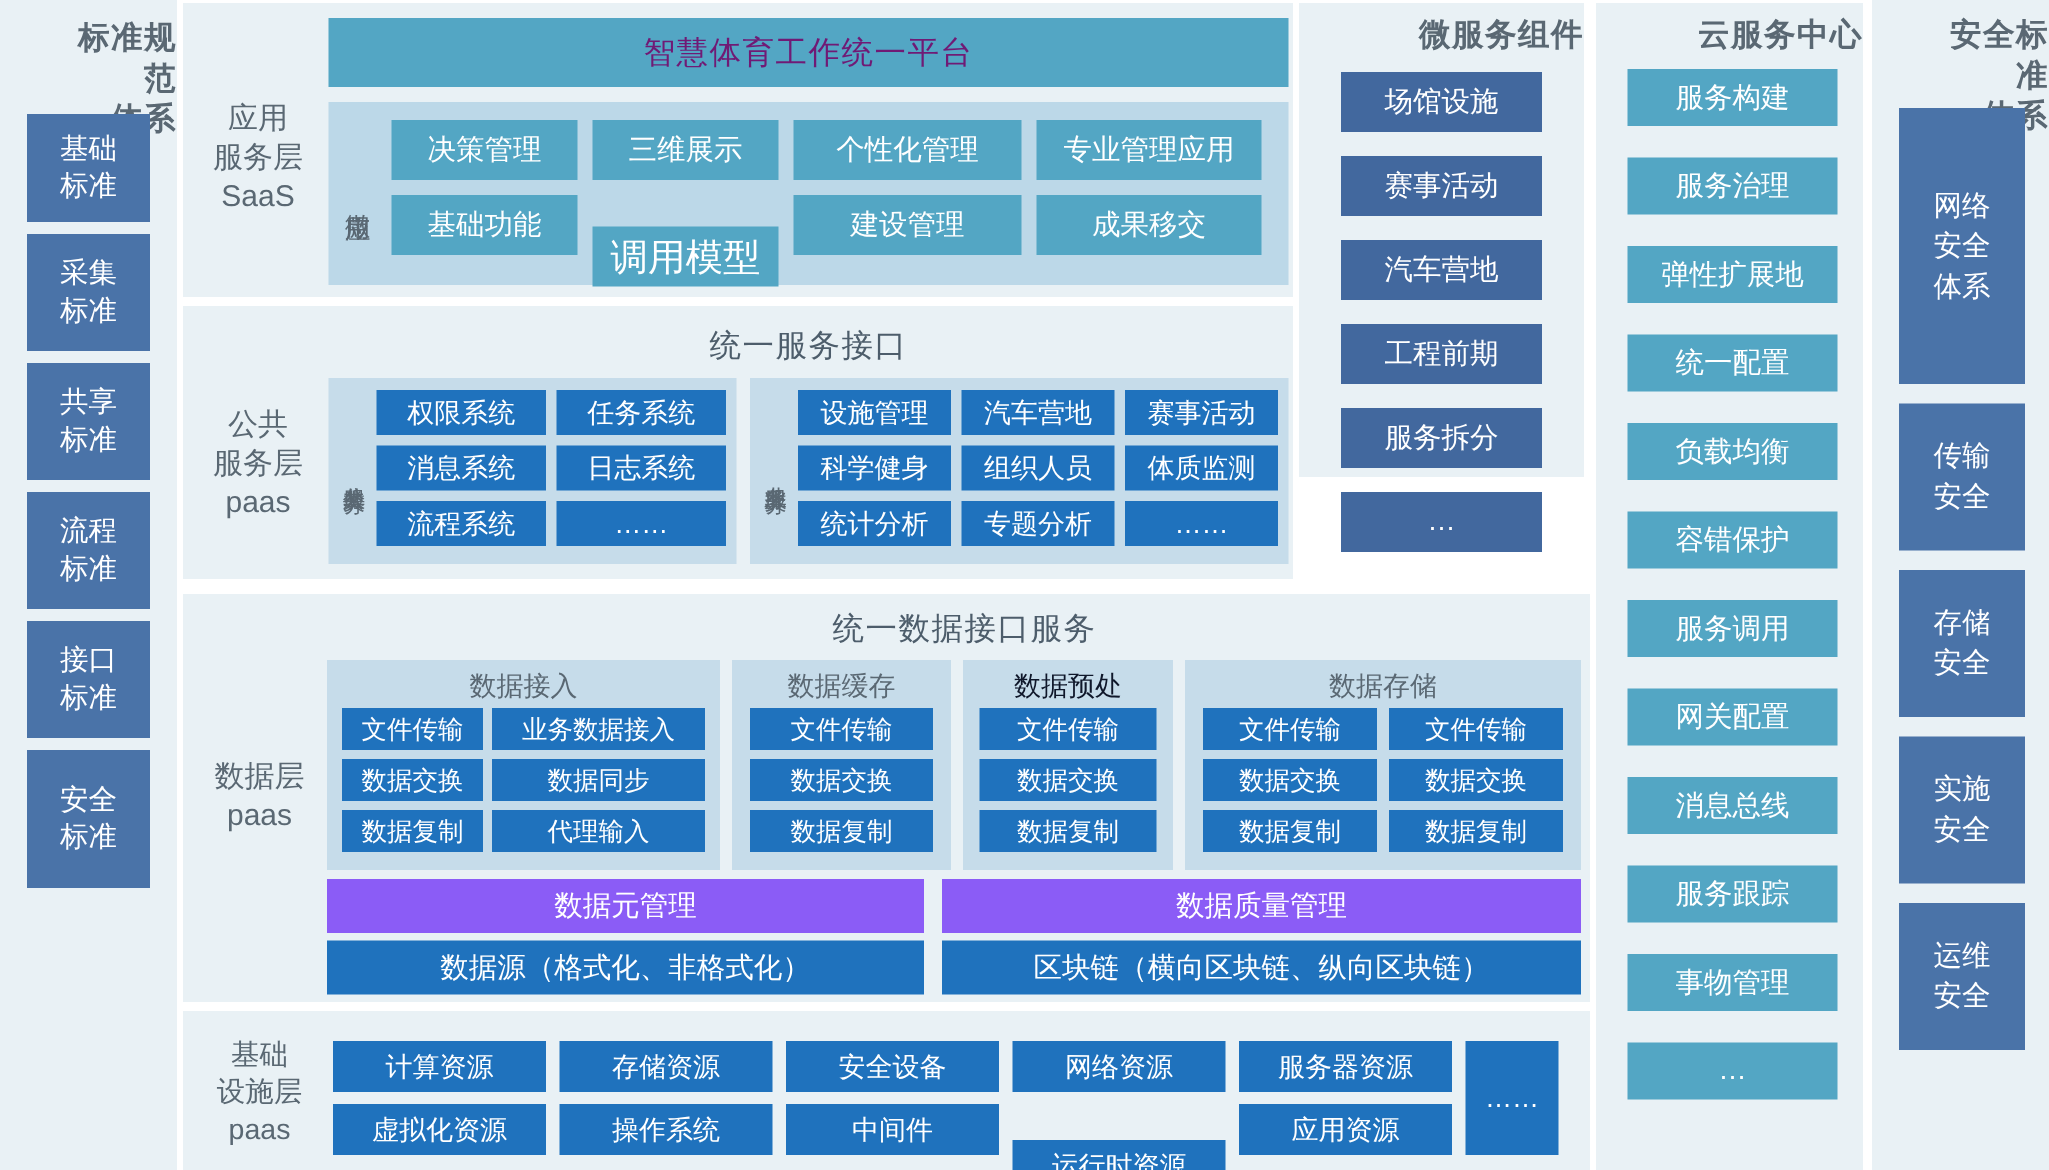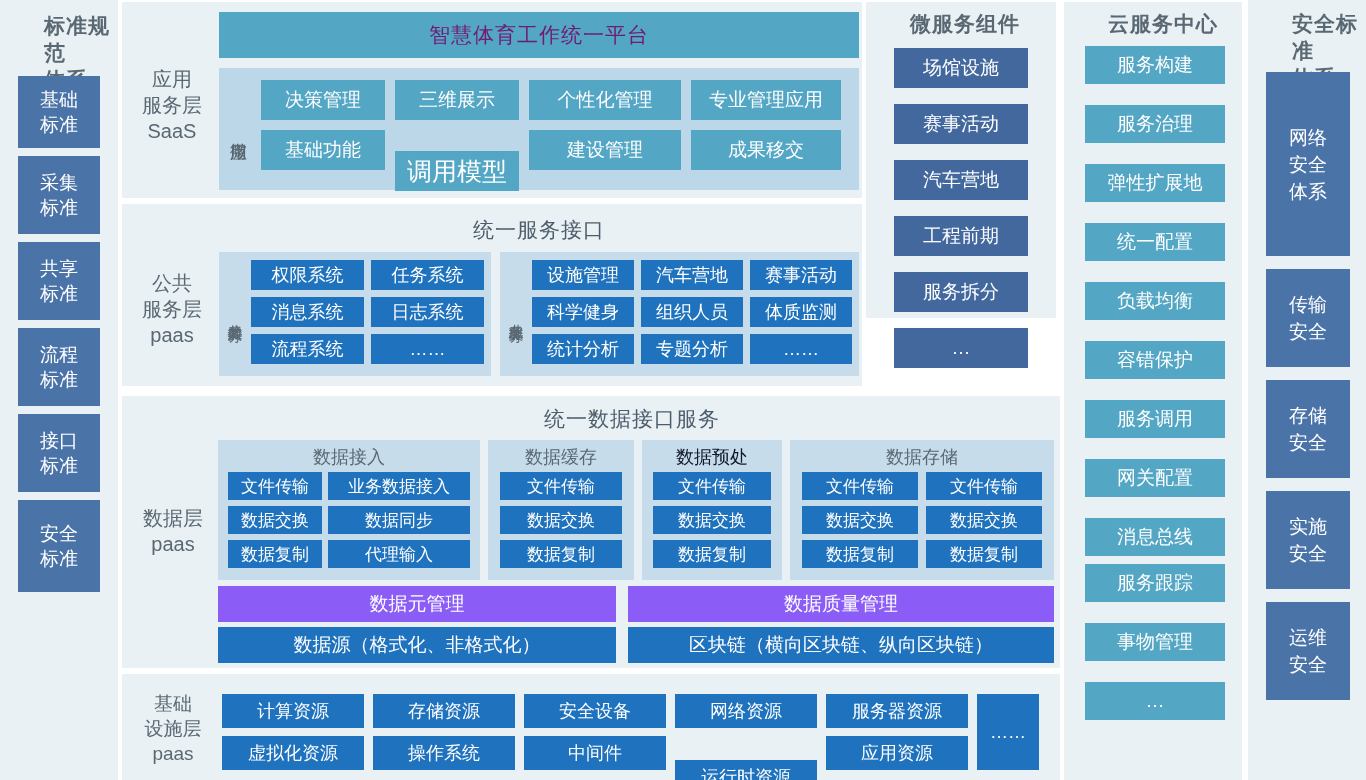--- a/index.html
+++ b/index.html
@@ -6,21 +6,21 @@
   body{
     width:1366px;height:780px;background:#ffffff;
     font-family:"Liberation Sans","DejaVu Sans",sans-serif;
     overflow:hidden;
   }
   .stage{position:relative;width:1366px;height:780px;}
 
   
   .panel{position:absolute;background:#e9f1f5;}
   .colhead{
-    text-align:left;color:#5a6873;font-size:21px;line-height:27px;
+    text-align:right;color:#5a6873;font-size:21px;line-height:27px;
     font-weight:bold;letter-spacing:1px;padding-left:44px;
   }
 
   
   .bx{display:flex;align-items:center;justify-content:center;text-align:center;color:#fff;}
   .b-slate{background:#4a73a8;}
   .b-slate2{background:#42689e;}
   .b-teal{background:#53a6c4;}
   .b-blue{background:#1f72bd;}
   .b-navy{background:#8b5cf6;}
@@ -153,21 +153,21 @@
         </div>
       </div>
     </div>
   </div>
 
   <div class="panel" style="left:122px;top:396px;width:938px;height:272px;">
     <div class="rowlbl" style="position:absolute;left:6px;top:100px;width:90px;height:70px;">
       <span>数据层</span>
       <span>paas</span>
     </div>
-    <div class="banner banner-dark" style="position:absolute;left:92px;top:6px;width:836px;height:34px;">统一数据接口服务</div>
+    <div class="banner banner-dark" style="position:absolute;left:103px;top:6px;width:836px;height:34px;">统一数据接口服务</div>
 
     <div class="sub" style="position:absolute;left:96px;top:44px;width:262px;height:140px;">
       <div style="text-align:center;color:#5a6873;font-size:18px;padding-top:5px;">数据接入</div>
       <div style="position:absolute;left:10px;top:32px;">
         <div style="display:flex;gap:6px;margin-bottom:6px;">
           <div class="bx b-blue" style="width:94px;height:28px;font-size:17px;">文件传输</div>
           <div class="bx b-blue" style="width:142px;height:28px;font-size:17px;">业务数据接入</div>
         </div>
         <div style="display:flex;gap:6px;margin-bottom:6px;">
           <div class="bx b-blue" style="width:94px;height:28px;font-size:17px;">数据交换</div>
@@ -266,21 +266,21 @@
     <div class="colhead" style="padding-top:8px;">云服务中心</div>
     <div style="position:absolute;left:21px;top:44px;width:140px;">
       <div class="bx b-teal" style="height:38px;margin-bottom:21px;font-size:19px;">服务构建</div>
       <div class="bx b-teal" style="height:38px;margin-bottom:21px;font-size:19px;">服务治理</div>
       <div class="bx b-teal" style="height:38px;margin-bottom:21px;font-size:19px;">弹性扩展地</div>
       <div class="bx b-teal" style="height:38px;margin-bottom:21px;font-size:19px;">统一配置</div>
       <div class="bx b-teal" style="height:38px;margin-bottom:21px;font-size:19px;">负载均衡</div>
       <div class="bx b-teal" style="height:38px;margin-bottom:21px;font-size:19px;">容错保护</div>
       <div class="bx b-teal" style="height:38px;margin-bottom:21px;font-size:19px;">服务调用</div>
       <div class="bx b-teal" style="height:38px;margin-bottom:21px;font-size:19px;">网关配置</div>
-      <div class="bx b-teal" style="height:38px;margin-bottom:8px;font-size:19px;">消息总线</div>
+      <div class="bx b-teal" style="height:38px;margin-bottom:21px;font-size:19px;">消息总线</div>
       <div class="bx b-teal" style="height:38px;margin-bottom:21px;font-size:19px;">服务跟踪</div>
       <div class="bx b-teal" style="height:38px;margin-bottom:21px;font-size:19px;">事物管理</div>
       <div class="bx b-teal" style="height:38px;font-size:19px;">…</div>
     </div>
   </div>
 
   <div class="panel" style="left:1248px;top:0;width:118px;height:780px;">
     <div class="colhead" style="padding-top:10px;">
       <div>安全标准</div>
       <div>体系</div>

